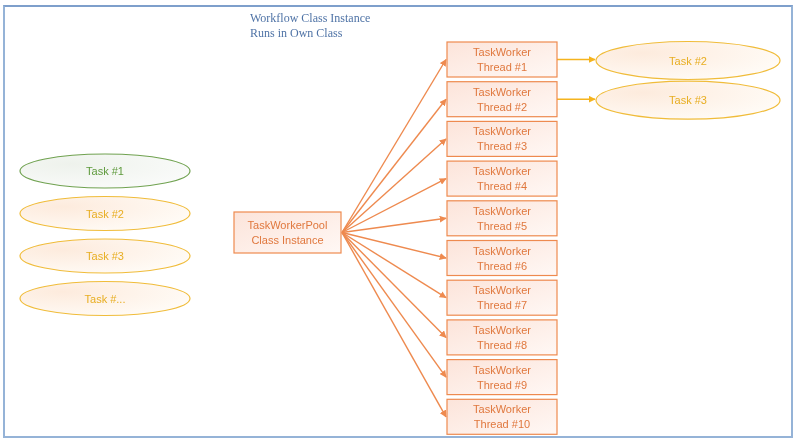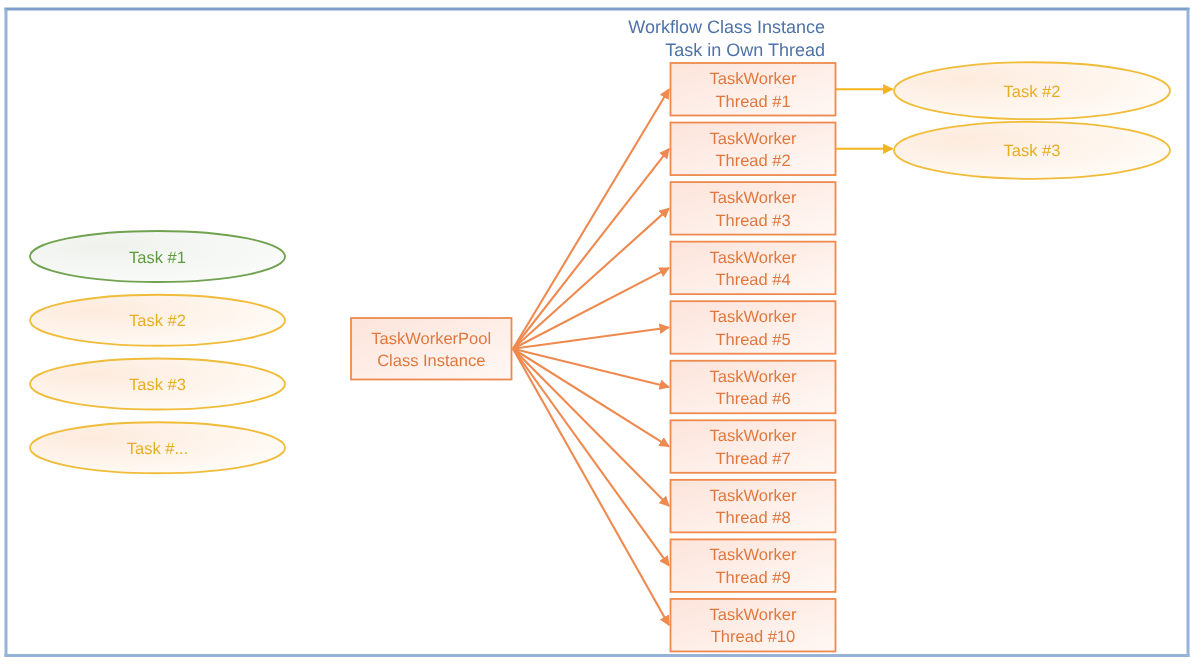--- a/index.html
+++ b/index.html
@@ -1,30 +1,30 @@
 <!DOCTYPE html>
 <html><head>
 <meta charset="utf-8">
 <style>
   html, body { margin: 0; padding: 0; background: #ffffff; }
   body { width: 800px; height: 445px; position: relative; overflow: hidden;
          font-family: "Liberation Sans", "DejaVu Sans", sans-serif; }
   #frame { position: absolute; left: 3px; top: 5px; width: 790px; height: 433px;
            border: 2px solid #95B3D7; border-top-color: #7E9FCB; box-sizing: border-box; background: #fff; }
   #diagram { position: absolute; left: 0; top: 0; }
-  .title { position: absolute; left: 250px; width: 300px; text-align: right; color: #4F73A6;
-           font-size: 12px; line-height: 15px; }
+  .title { position: absolute; left: 250px; width: 300px; text-align: left; color: #4F73A6;
+           font-size: 12px; line-height: 15px; font-family: Liberation Serif, serif; }
 </style>
 </head>
 <body>
 
 <div id="frame"></div>
 
 <div class="title" style="top:11px;">Workflow Class Instance</div>
-<div class="title" style="top:26px;">Task in Own Thread</div>
+<div class="title" style="top:26px;">Runs in Own Class</div>
 
 <svg id="diagram" width="800" height="445" xmlns="http://www.w3.org/2000/svg">
   <defs>
     <linearGradient id="workerGrad" x1="0" y1="0" x2="1" y2="1">
       <stop offset="0" id="wg0" stop-color="#FCE4DA"></stop>
       <stop offset="1" id="wg1" stop-color="#FFF8F5"></stop>
     </linearGradient>
     <radialGradient id="pendingGrad" cx="0.25" cy="0.3" r="0.8">
       <stop offset="0" stop-color="#FDEBDD"></stop>
       <stop offset="1" stop-color="#FFFBF6"></stop>

